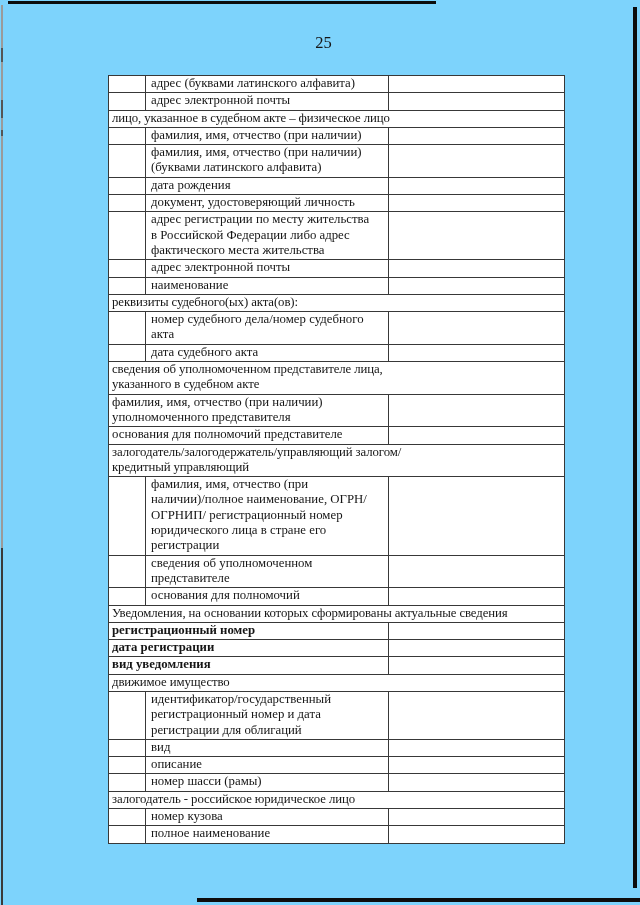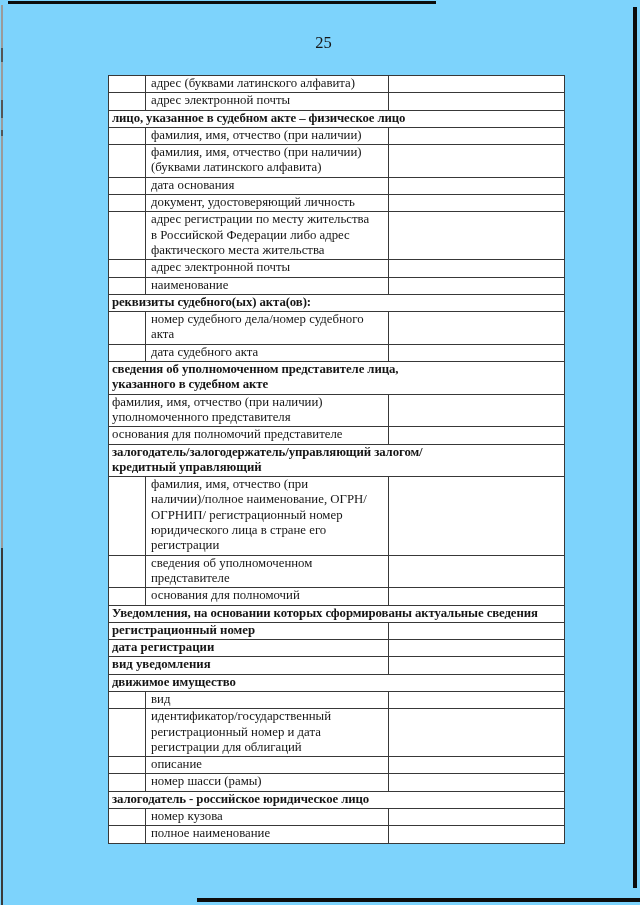--- a/index.html
+++ b/index.html
@@ -71,21 +71,21 @@
     white-space: pre;
   }
   .t-row.no-indent .cell.label { padding-left: 3px; }
   .cell.value {
     flex: 0 0 176px;
     width: 176px;
     border-left: 1px solid #383838;
   }
   .t-row.section .cell.section-label {
     flex: 1 1 auto;
-    font-weight: 700;
+    font-weight: 400;
     padding: 0 2px 1px 3px;
     white-space: pre;
     letter-spacing: -0.1px;
   }
   .t-row.bold .cell.label { font-weight: 700; }
 </style>
 </head>
 <body>
 
 <div class="page">
@@ -120,21 +120,21 @@
         <div class="cell value"></div>
       </div>
       <div class="t-row field">
         <div class="cell indent"></div>
         <div class="cell label">фамилия, имя, отчество (при наличии)
 (буквами латинского алфавита)</div>
         <div class="cell value"></div>
       </div>
       <div class="t-row field">
         <div class="cell indent"></div>
-        <div class="cell label">дата основания</div>
+        <div class="cell label">дата рождения</div>
         <div class="cell value"></div>
       </div>
       <div class="t-row field">
         <div class="cell indent"></div>
         <div class="cell label">документ, удостоверяющий личность</div>
         <div class="cell value"></div>
       </div>
       <div class="t-row field">
         <div class="cell indent"></div>
         <div class="cell label">адрес регистрации по месту жительства
@@ -216,32 +216,32 @@
       </div>
       <div class="t-row field no-indent bold">
         <div class="cell label">вид уведомления</div>
         <div class="cell value"></div>
       </div>
       <div class="t-row section">
         <div class="cell section-label">движимое имущество</div>
       </div>
       <div class="t-row field">
         <div class="cell indent"></div>
-        <div class="cell label">вид</div>
-        <div class="cell value"></div>
-      </div>
-      <div class="t-row field">
-        <div class="cell indent"></div>
         <div class="cell label">идентификатор/государственный
 регистрационный номер и дата
 регистрации для облигаций</div>
         <div class="cell value"></div>
       </div>
       <div class="t-row field">
         <div class="cell indent"></div>
+        <div class="cell label">вид</div>
+        <div class="cell value"></div>
+      </div>
+      <div class="t-row field">
+        <div class="cell indent"></div>
         <div class="cell label">описание</div>
         <div class="cell value"></div>
       </div>
       <div class="t-row field">
         <div class="cell indent"></div>
         <div class="cell label">номер шасси (рамы)</div>
         <div class="cell value"></div>
       </div>
       <div class="t-row section">
         <div class="cell section-label">залогодатель - российское юридическое лицо</div>

